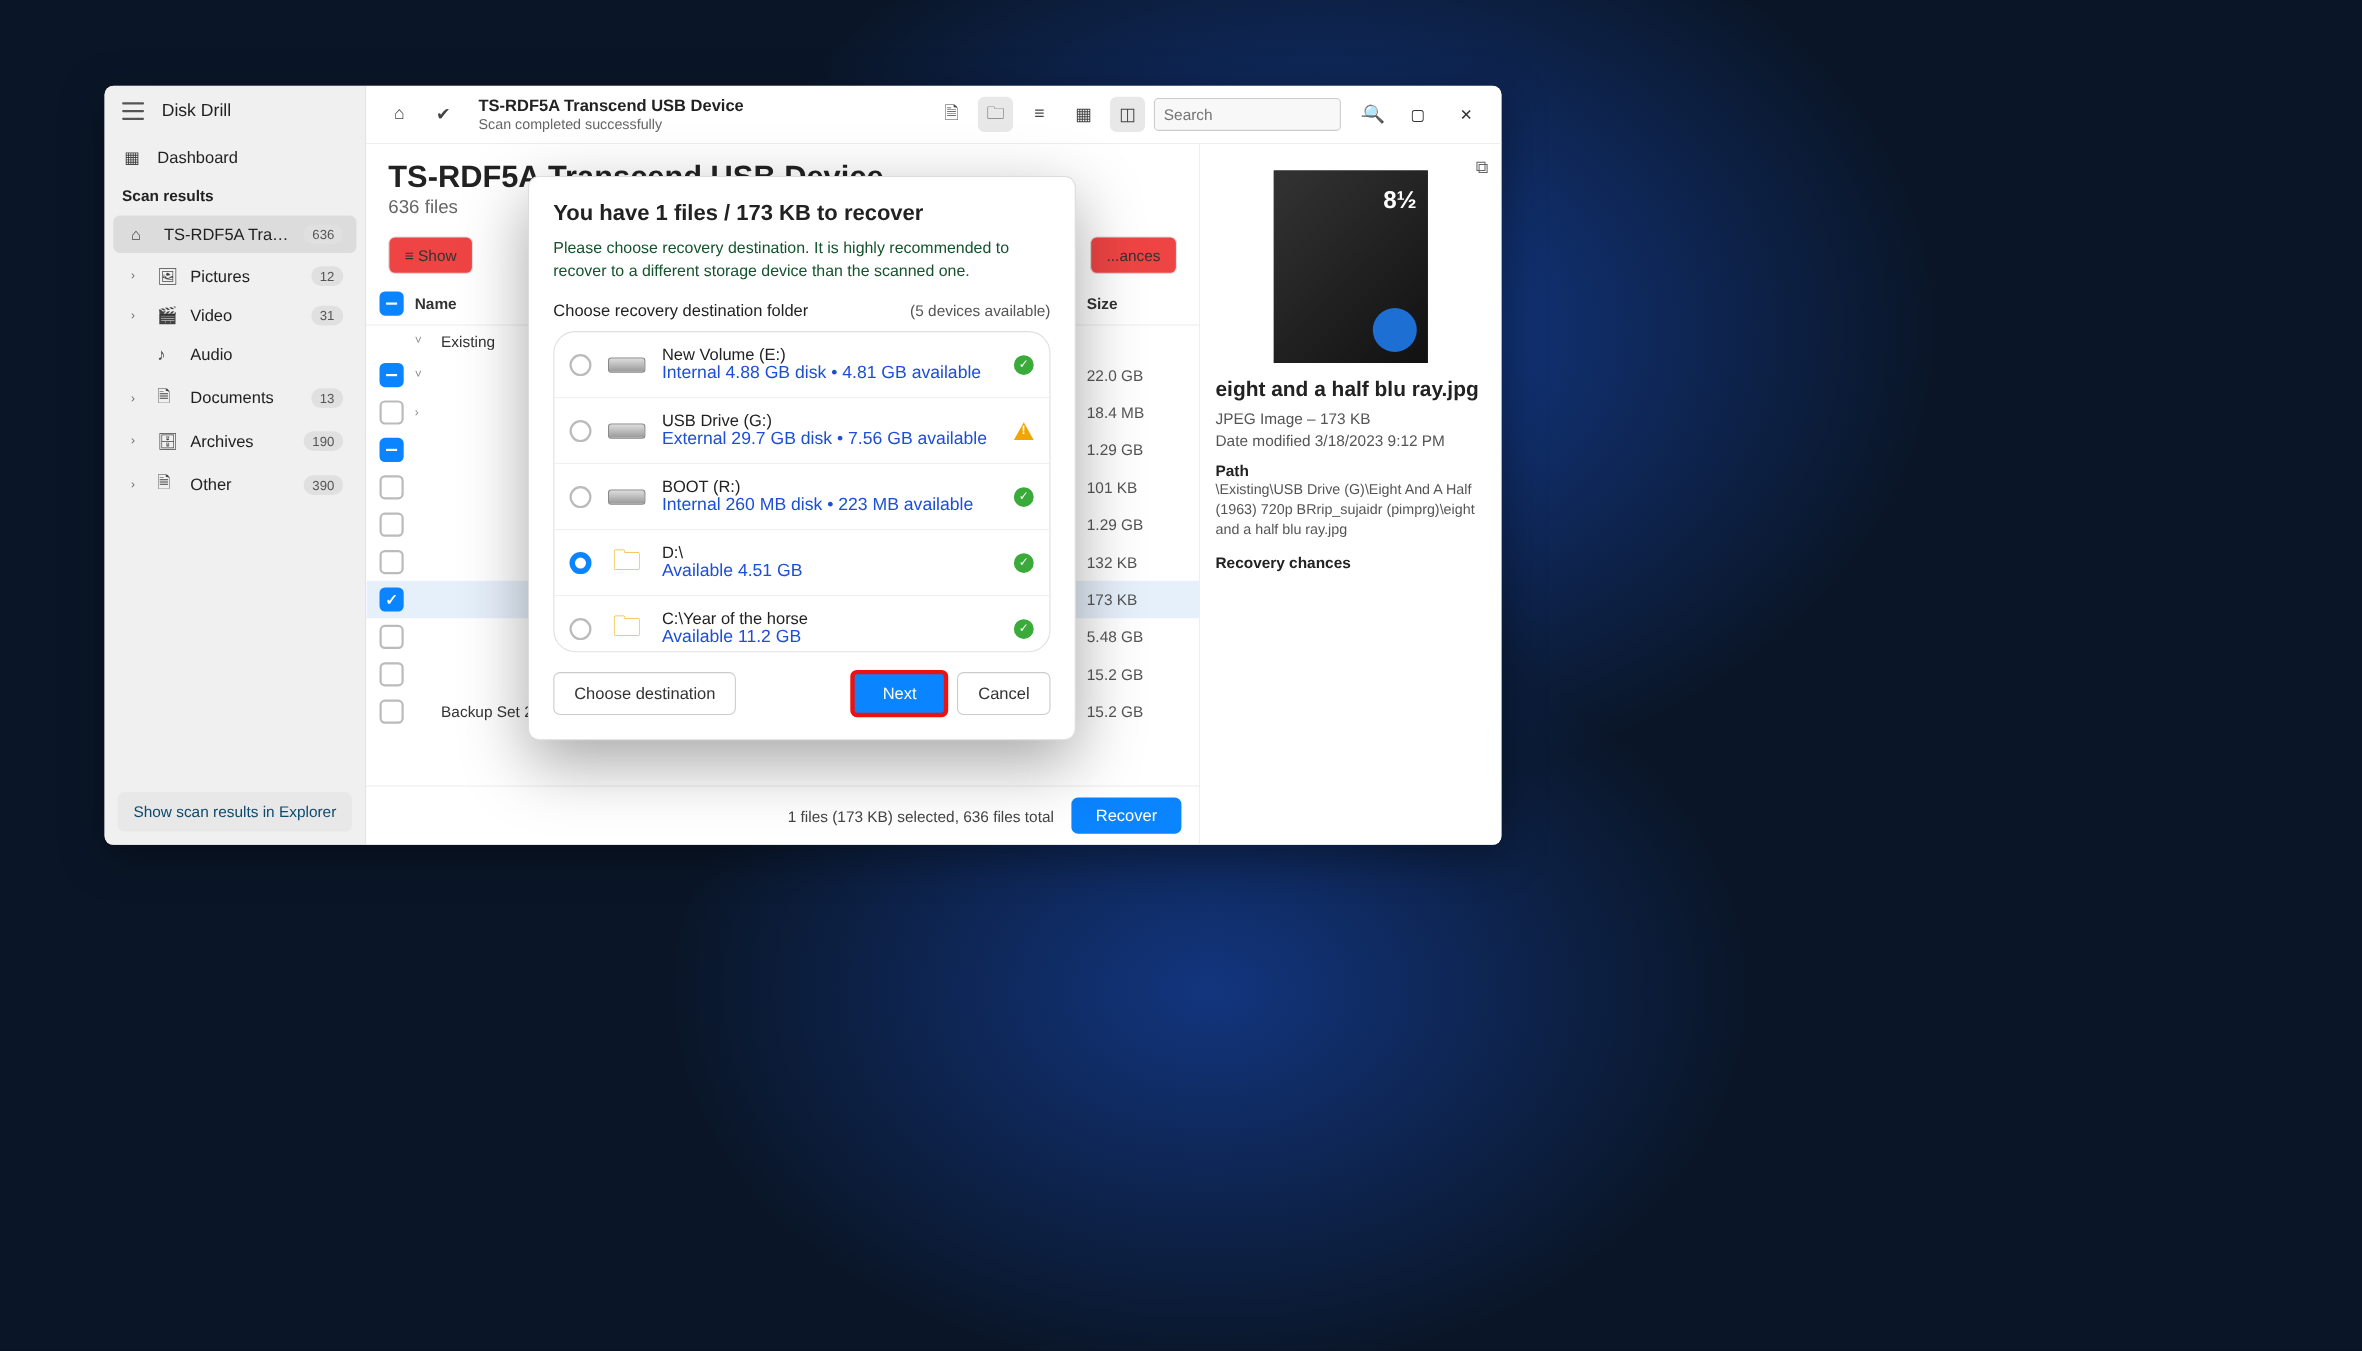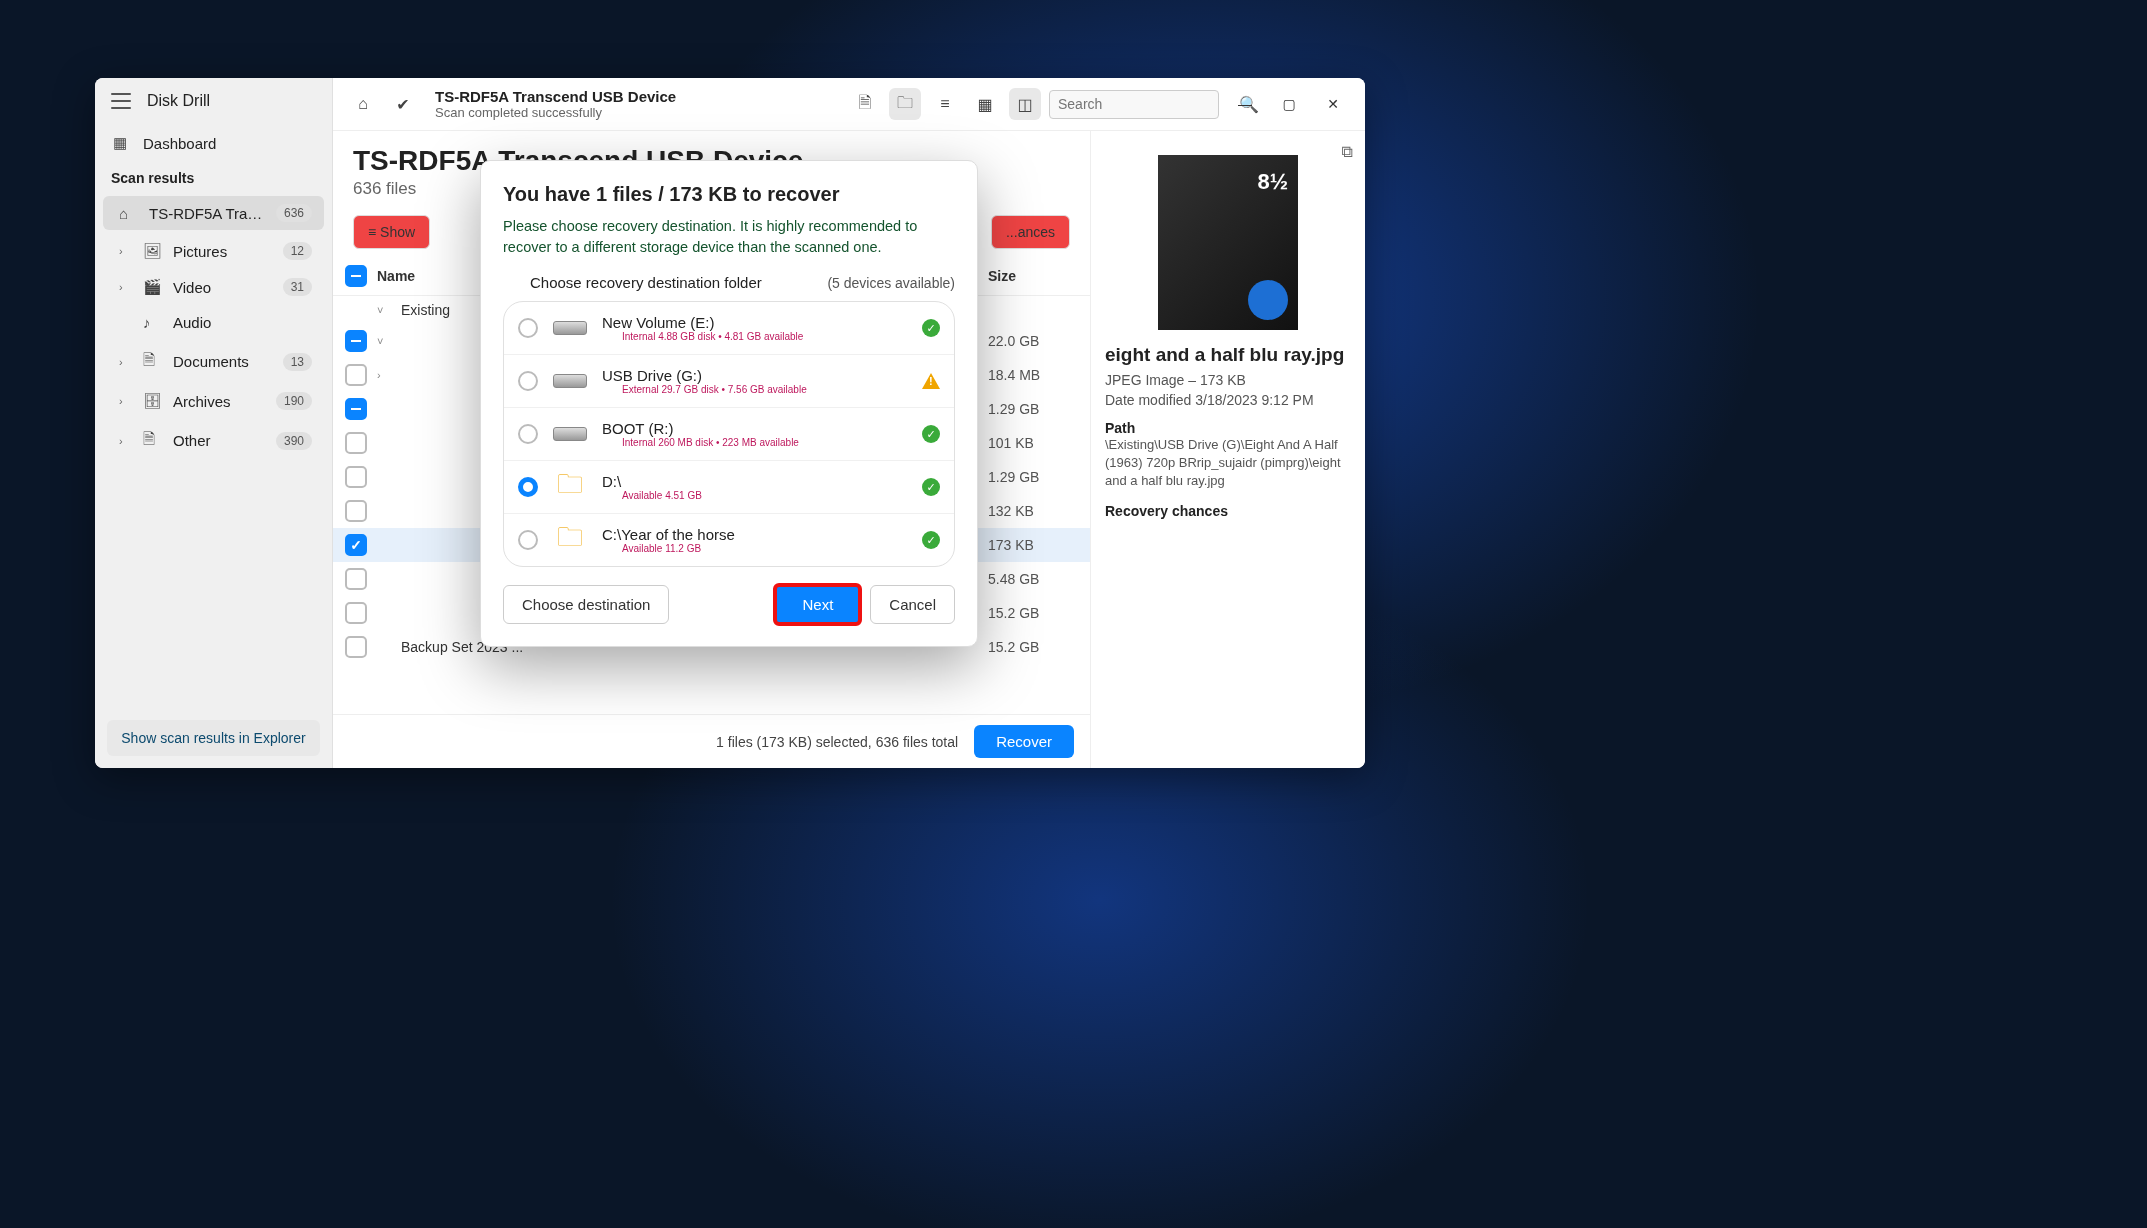--- a/index.html
+++ b/index.html
@@ -63,33 +63,33 @@
 .detail-title { font-size: 19px; font-weight: 600; color: #222; margin-bottom: 6px; }
 .detail-meta { font-size: 14px; color: #555; margin-bottom: 4px; }
 .detail-label { font-size: 14px; font-weight: 600; color: #222; margin-top: 12px; }
 .detail-path { font-size: 13px; color: #555; line-height: 1.4; }
 .status-bar { display: flex; align-items: center; justify-content: flex-end; padding: 10px 16px; border-top: 1px solid #eee; gap: 16px; font-size: 14px; color: #444; }
 .recover-btn { padding: 8px 22px; background: #0a84ff; color: #fff; border: none; border-radius: 6px; font-size: 15px; cursor: pointer; }
 .modal { position: absolute; left: 480px; top: 160px; width: 498px; background: #fff; border-radius: 10px; box-shadow: 0 20px 60px rgba(0,0,0,0.35); border: 1px solid #ddd; padding: 22px; pointer-events: auto; }
 .modal h2 { font-size: 20px; font-weight: 600; color: #222; margin-bottom: 10px; }
 .modal-desc { font-size: 14.5px; color: #14532d; line-height: 1.45; margin-bottom: 16px; }
 .dest-head { display: flex; justify-content: space-between; align-items: baseline; margin-bottom: 10px; }
-.dest-head .lab { font-size: 15px; font-weight: 500; color: #222; margin-left: 27px; }
+.dest-head .lab { font-size: 15px; font-weight: 500; color: #222; }
 .dest-head .avail { font-size: 14px; color: #555; }
 .dest-list { border: 1px solid #e0e0e0; border-radius: 20px; max-height: 292px; overflow-y: auto; position: relative; }
 .dest-row { display: flex; align-items: center; padding: 12px 14px; gap: 14px; cursor: pointer; }
 .dest-row:not(:last-child) { border-bottom: 1px solid #f0f0f0; }
 .radio { width: 20px; height: 20px; border: 2px solid #bbb; border-radius: 50%; flex-shrink: 0; }
 .radio.selected { border: 5px solid #0a84ff; }
 .drive-icon { width: 36px; height: 24px; flex-shrink: 0; display: flex; align-items: center; justify-content: center; font-size: 20px; }
 .drive-hdd { background: linear-gradient(#ddd,#999); border-radius: 3px; height: 14px; width: 34px; border: 1px solid #888; }
 .drive-folder { color: #f2b93c; font-size: 26px; }
 .dest-info { flex: 1; min-width: 0; }
 .dest-name { font-size: 15px; font-weight: 500; color: #222; }
-.dest-meta { font-size: 10px; color: #be185d; margin-left: 20px; }
+.dest-meta { font-size: 16px; color: #1d4ed8; }
 .status-ico { width: 18px; height: 18px; border-radius: 50%; display: flex; align-items: center; justify-content: center; font-size: 11px; color: #fff; flex-shrink: 0; }
 .status-ok { background: #3aaa3a; }
 .status-warn { width: 0; height: 0; border-left: 9px solid transparent; border-right: 9px solid transparent; border-bottom: 16px solid #f0a500; border-radius: 0; position: relative; }
 .status-warn::after { content:"!"; position: absolute; left: -2px; top: 2px; font-size: 11px; font-weight: bold; color: #fff; }
 .modal-actions { display: flex; gap: 10px; margin-top: 18px; align-items: center; }
 .btn { padding: 10px 18px; border-radius: 6px; border: 1px solid #ccc; background: #fff; font-size: 15px; cursor: pointer; color: #333; }
 .btn-primary { background: #0a84ff; border-color: #0a84ff; color: #fff; padding: 10px 26px; }
 .modal-actions .spacer { flex: 1; }
 .highlight-ring { outline: 4px solid #e11; outline-offset: -2px; display: inline-block; border-radius: 4px; }
 </style>

